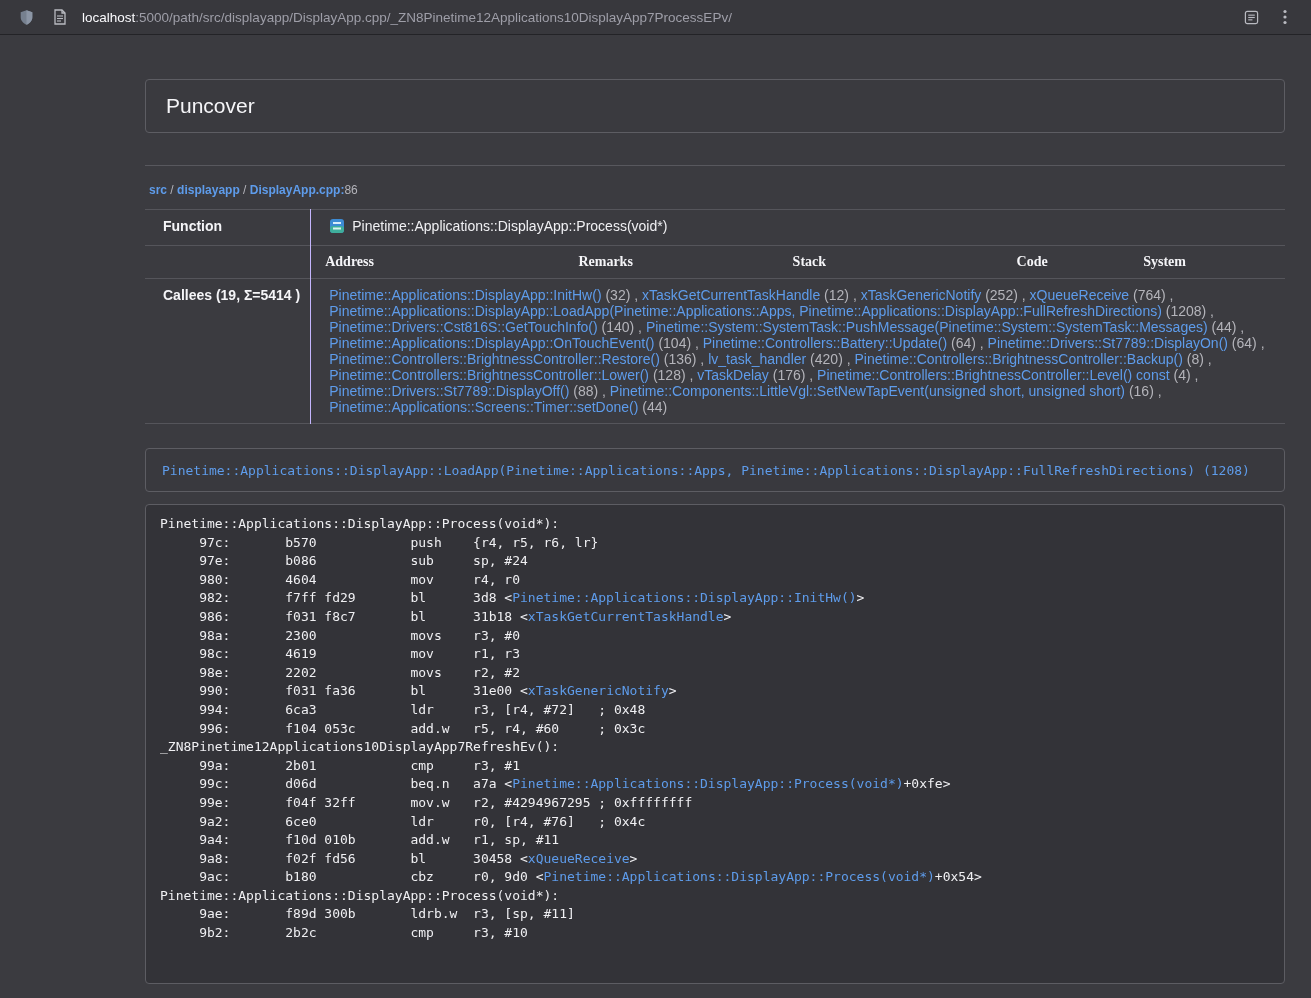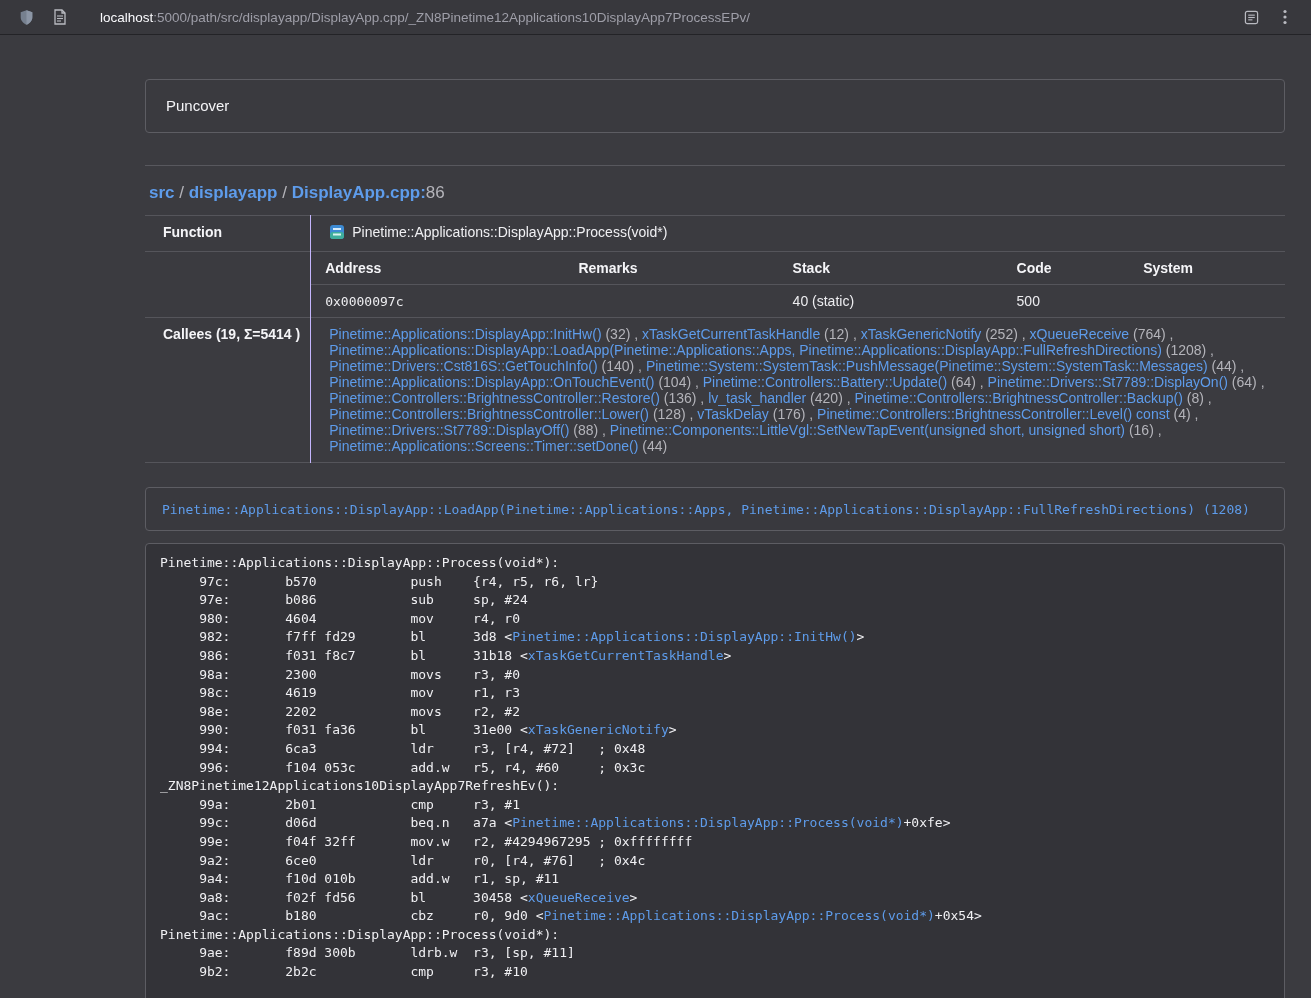--- a/index.html
+++ b/index.html
@@ -24,53 +24,53 @@
   .icon-btn {
     width: 28px; height: 26px;
     display: flex; align-items: center; justify-content: center;
     border-radius: 3px;
     color: #b9bac1;
     flex: 0 0 auto;
   }
   .url-text {
     font-size: 13.5px;
     color: #9e9ea8;
-    margin-left: 20px;
+    margin-left: 2px;
     white-space: nowrap;
     overflow: hidden;
   }
   .url-text .host { color: #fbfbfe; }
   .bar-spacer { flex: 1 1 auto; }
 
   
   .container {
     width: 1140px;
     margin-left: 145px;
     padding-top: 44px;
   }
   .header-panel {
     border: 1px solid #5d5d63;
     border-radius: 4px;
     background: #3a3a3f;
     padding: 15px 20px;
   }
   .brand-title {
-    font-size: 15px;
+    font-size: 21px;
     font-weight: 400;
     color: #f5f5f8;
     line-height: 22px;
   }
   hr.rule {
     border: none;
     border-top: 1px solid #58585e;
     margin: 32px 0 0 0;
   }
   .breadcrumb {
     padding: 17px 0 12px 4px;
-    font-size: 17px;
+    font-size: 12px;
     font-weight: 700;
     color: #b4b4ba;
   }
   .breadcrumb a { color: #5e9ceb; text-decoration: none; }
   .breadcrumb .sep { font-weight: 400; color: #b4b4ba; }
   .breadcrumb .line-no { font-weight: 400; color: #b4b4ba; }
 
   
   table.func {
     width: 100%;
@@ -98,20 +98,21 @@
   td.detail-cell { padding: 0 !important; }
   table.inner {
     width: 100%;
     border-collapse: collapse;
   }
   table.inner th, table.inner td {
     padding: 8px 10px 8px 14px;
     text-align: left;
     font-weight: 700;
     color: #f5f5f8;
+    font-family: Liberation Serif, serif;
   }
   table.inner td {
     font-weight: 400;
     color: #ededf0;
     border-top: 1px solid #55555b;
   }
   td.mono, .mono { font-family: "DejaVu Sans Mono", monospace; font-size: 13px; }
 
   .func-cell { color: #f0f0f3; }
   .func-cell .fn-icon { display: inline-block; vertical-align: -3px; margin-right: 7px; }
@@ -228,27 +229,20 @@
                 <col style="width:16%">
               </colgroup>
             <tbody>
               <tr>
                   <th>Address</th>
                   <th>Remarks</th>
                   <th>Stack</th>
                   <th>Code</th>
                   <th>System</th>
                 </tr>
-              <tr>
-                  <td class="mono">0x0000097c</td>
-                  <td></td>
-                  <td>40 (static)</td>
-                  <td>500</td>
-                  <td></td>
-                </tr>
             </tbody>
           </table>
         </td>
       </tr>
       <tr>
         <th class="row-label">Callees (19, Σ=5414 )</th>
         <td class="callees-cell"><a href="#">Pinetime::Applications::DisplayApp::InitHw()</a> <span class="count">(32)</span><span class="count"> , </span><a href="#">xTaskGetCurrentTaskHandle</a> <span class="count">(12)</span><span class="count"> , </span><a href="#">xTaskGenericNotify</a> <span class="count">(252)</span><span class="count"> , </span><a href="#">xQueueReceive</a> <span class="count">(764)</span><span class="count"> , </span><a href="#">Pinetime::Applications::DisplayApp::LoadApp(Pinetime::Applications::Apps, Pinetime::Applications::DisplayApp::FullRefreshDirections)</a> <span class="count">(1208)</span><span class="count"> , </span><a href="#">Pinetime::Drivers::Cst816S::GetTouchInfo()</a> <span class="count">(140)</span><span class="count"> , </span><a href="#">Pinetime::System::SystemTask::PushMessage(Pinetime::System::SystemTask::Messages)</a> <span class="count">(44)</span><span class="count"> , </span><a href="#">Pinetime::Applications::DisplayApp::OnTouchEvent()</a> <span class="count">(104)</span><span class="count"> , </span><a href="#">Pinetime::Controllers::Battery::Update()</a> <span class="count">(64)</span><span class="count"> , </span><a href="#">Pinetime::Drivers::St7789::DisplayOn()</a> <span class="count">(64)</span><span class="count"> , </span><a href="#">Pinetime::Controllers::BrightnessController::Restore()</a> <span class="count">(136)</span><span class="count"> , </span><a href="#">lv_task_handler</a> <span class="count">(420)</span><span class="count"> , </span><a href="#">Pinetime::Controllers::BrightnessController::Backup()</a> <span class="count">(8)</span><span class="count"> , </span><a href="#">Pinetime::Controllers::BrightnessController::Lower()</a> <span class="count">(128)</span><span class="count"> , </span><a href="#">vTaskDelay</a> <span class="count">(176)</span><span class="count"> , </span><a href="#">Pinetime::Controllers::BrightnessController::Level() const</a> <span class="count">(4)</span><span class="count"> , </span><a href="#">Pinetime::Drivers::St7789::DisplayOff()</a> <span class="count">(88)</span><span class="count"> , </span><a href="#">Pinetime::Components::LittleVgl::SetNewTapEvent(unsigned short, unsigned short)</a> <span class="count">(16)</span><span class="count"> , </span><a href="#">Pinetime::Applications::Screens::Timer::setDone()</a> <span class="count">(44)</span></td>
       </tr>
     </tbody>
   </table>

